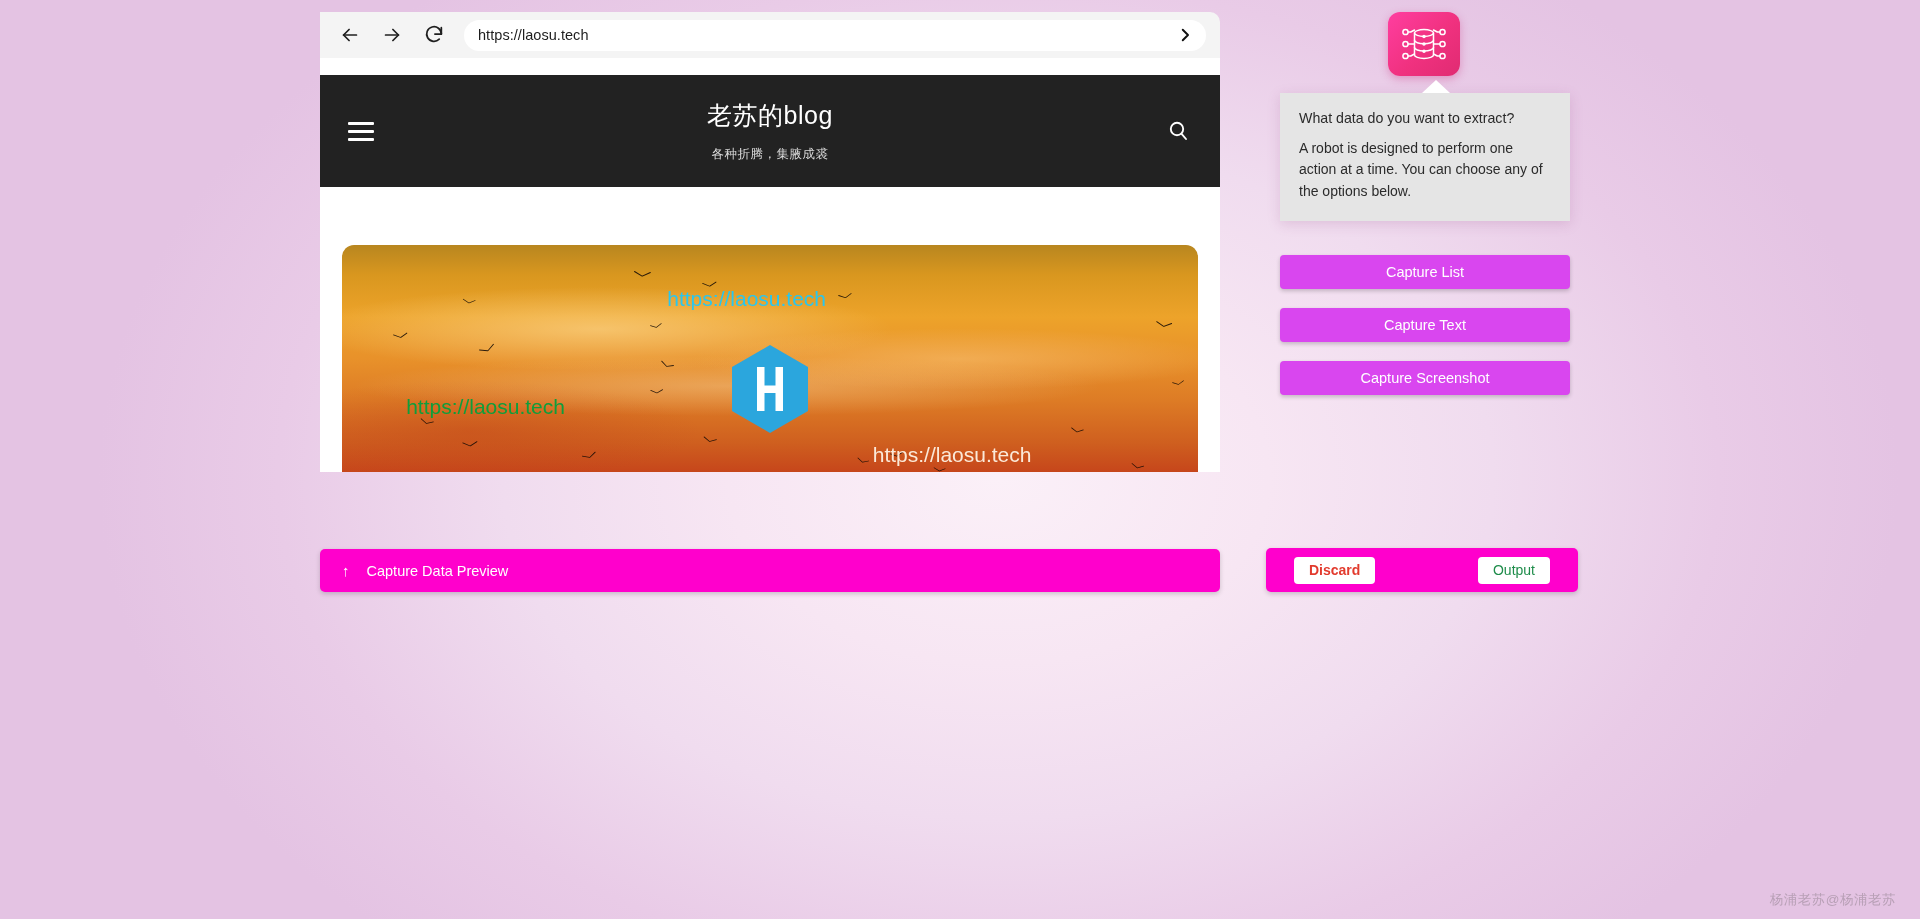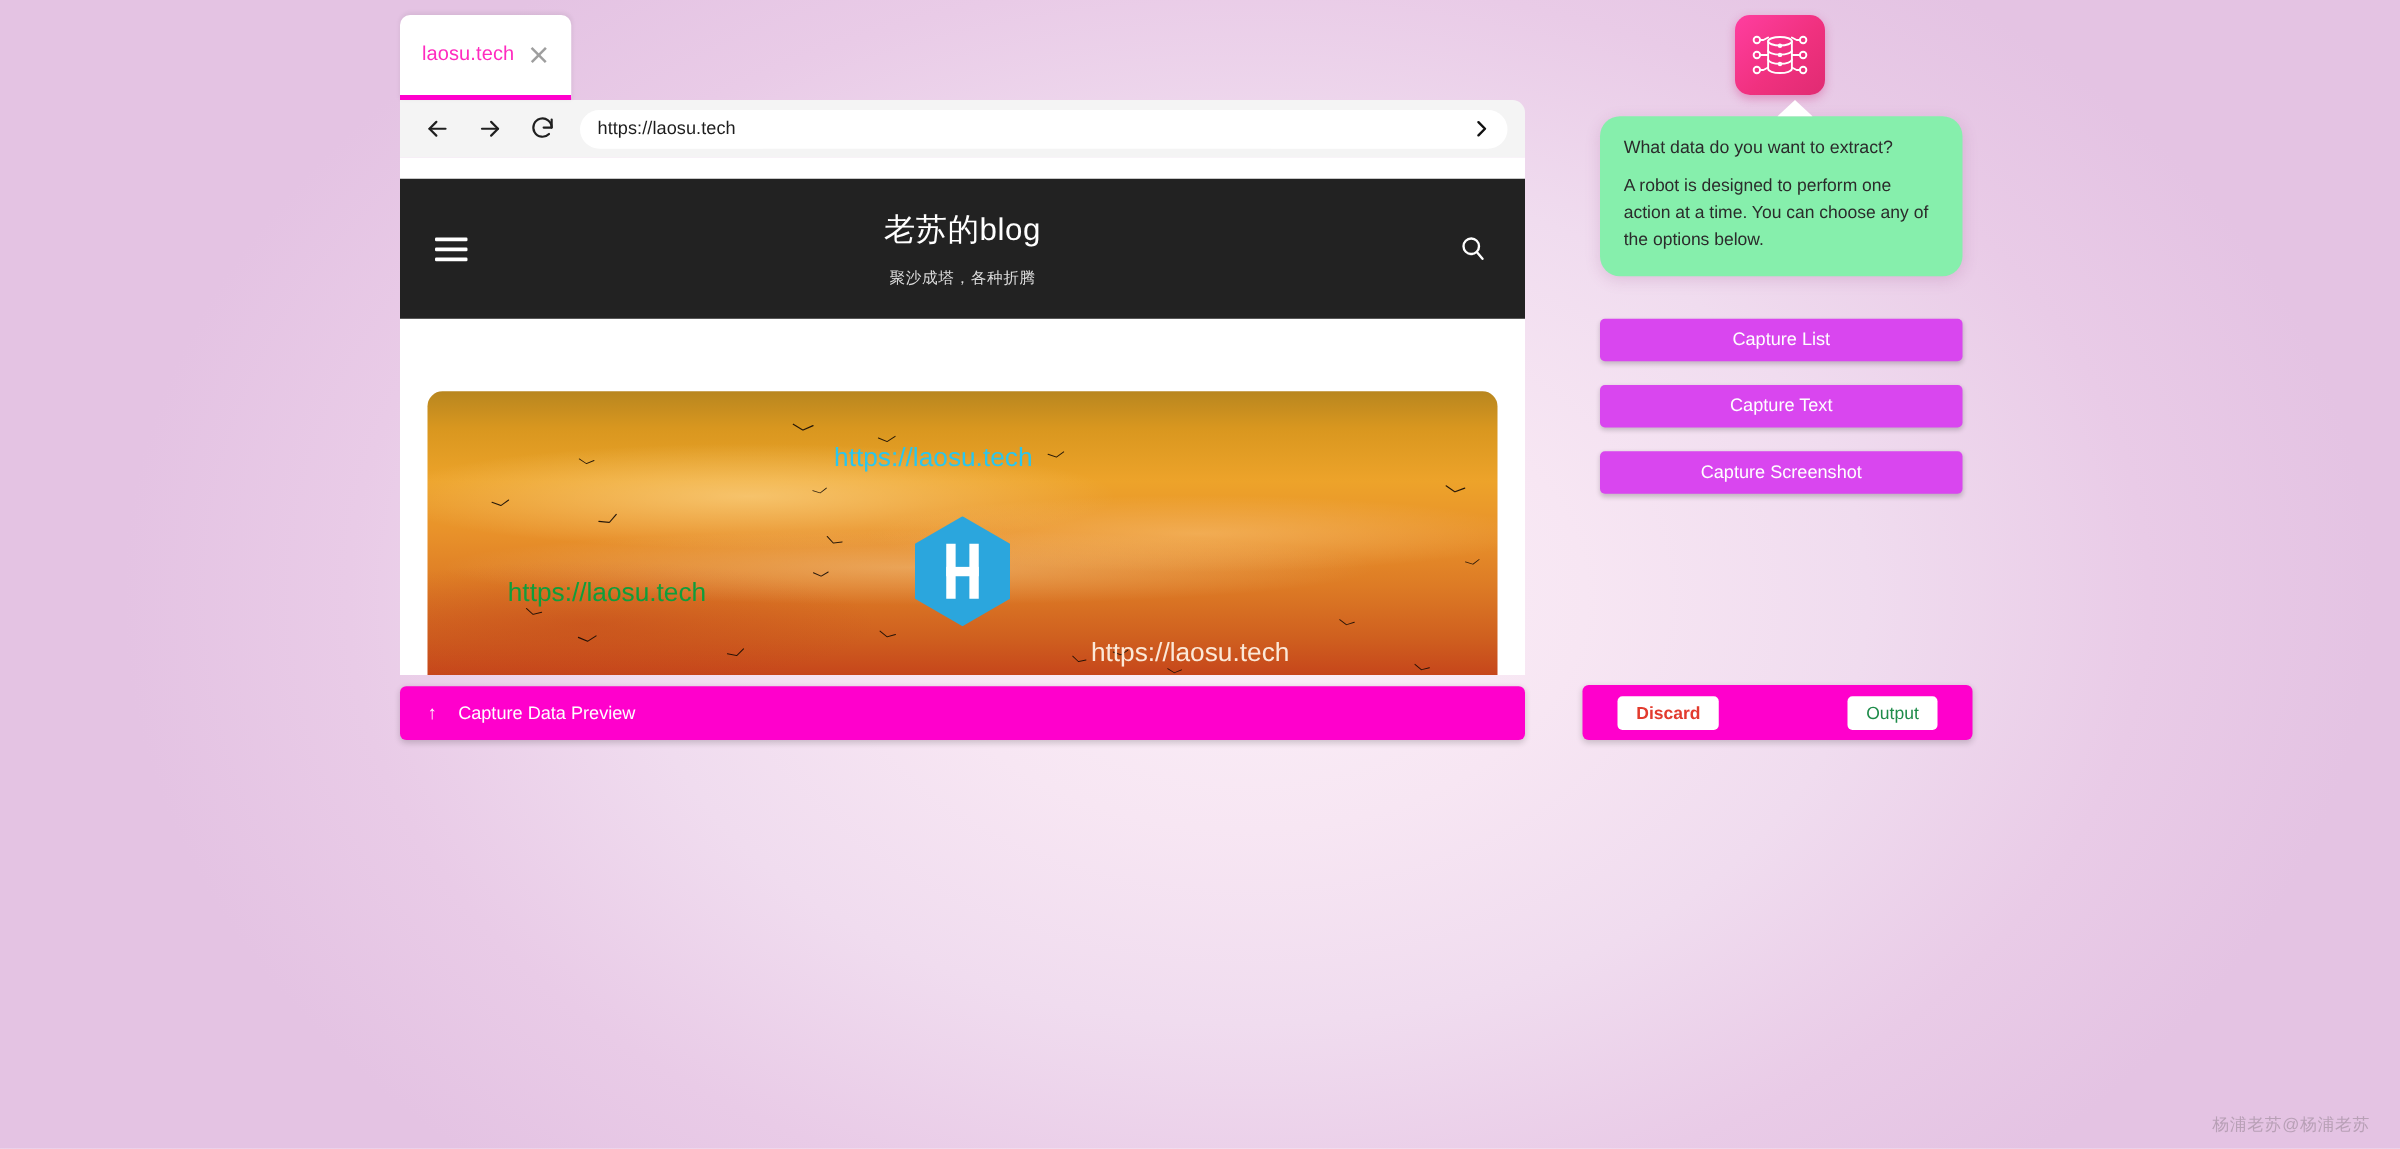--- a/index.html
+++ b/index.html
@@ -253,22 +253,22 @@
     display: flex; align-items: center; justify-content: center;
     box-shadow: 0 3px 8px rgba(200,40,120,.35);
     cursor: pointer;
   }
 
   .callout {
     position: absolute;
     left: 1280px;
     top: 93px;
     width: 290px;
-    background: #86efac;
-    border-radius: 16px;
+    background: #e5e5e5;
+    border-radius: 0;
     padding: 17px 19px 19px 19px;
     box-shadow: 0 3px 12px rgba(140,60,120,.18);
   }
   .callout::before {
     content: "";
     position: absolute;
     left: 142px; top: -13px;
     border-left: 14px solid transparent;
     border-right: 14px solid transparent;
     border-bottom: 13px solid #ffffff;
@@ -339,26 +339,20 @@
     color: #b8a0b6;
     letter-spacing: .5px;
     user-select: none;
   }
 </style>
 </head>
 <body>
 
 <div class="browser">
 
-  <div class="tab-strip">
-    <div class="tab">
-      <span class="tab-title">laosu.tech</span>
-      <span class="tab-close"></span>
-    </div>
-  </div>
 
   <div class="chrome-bar">
     <span class="nav-icon">
       <svg width="22" height="22" viewBox="0 0 24 24" fill="none" stroke="#1f1f1f" stroke-width="1.9" stroke-linecap="round" stroke-linejoin="round">
           <path d="M19 12H5"></path>
           <path d="M11 18l-6-6 6-6"></path>
         </svg>
     </span>
     <span class="nav-icon">
       <svg width="22" height="22" viewBox="0 0 24 24" fill="none" stroke="#1f1f1f" stroke-width="1.9" stroke-linecap="round" stroke-linejoin="round">
@@ -387,21 +381,21 @@
 
     <div class="site-header">
       <span class="hamburger">
         <i></i>
           <i></i>
           <i></i>
       </span>
 
       <div class="site-titles">
         <div class="site-title">老苏的blog</div>
-        <div class="site-subtitle">聚沙成塔，各种折腾</div>
+        <div class="site-subtitle">各种折腾，集腋成裘</div>
       </div>
 
       <span class="site-search">
         <svg width="24" height="24" viewBox="0 0 24 24" fill="none" stroke="#ffffff" stroke-width="1.9" stroke-linecap="round">
             <circle cx="11" cy="10" r="6.2"></circle>
             <path d="M15.6 14.8L20 20"></path>
           </svg>
       </span>
     </div>
 

